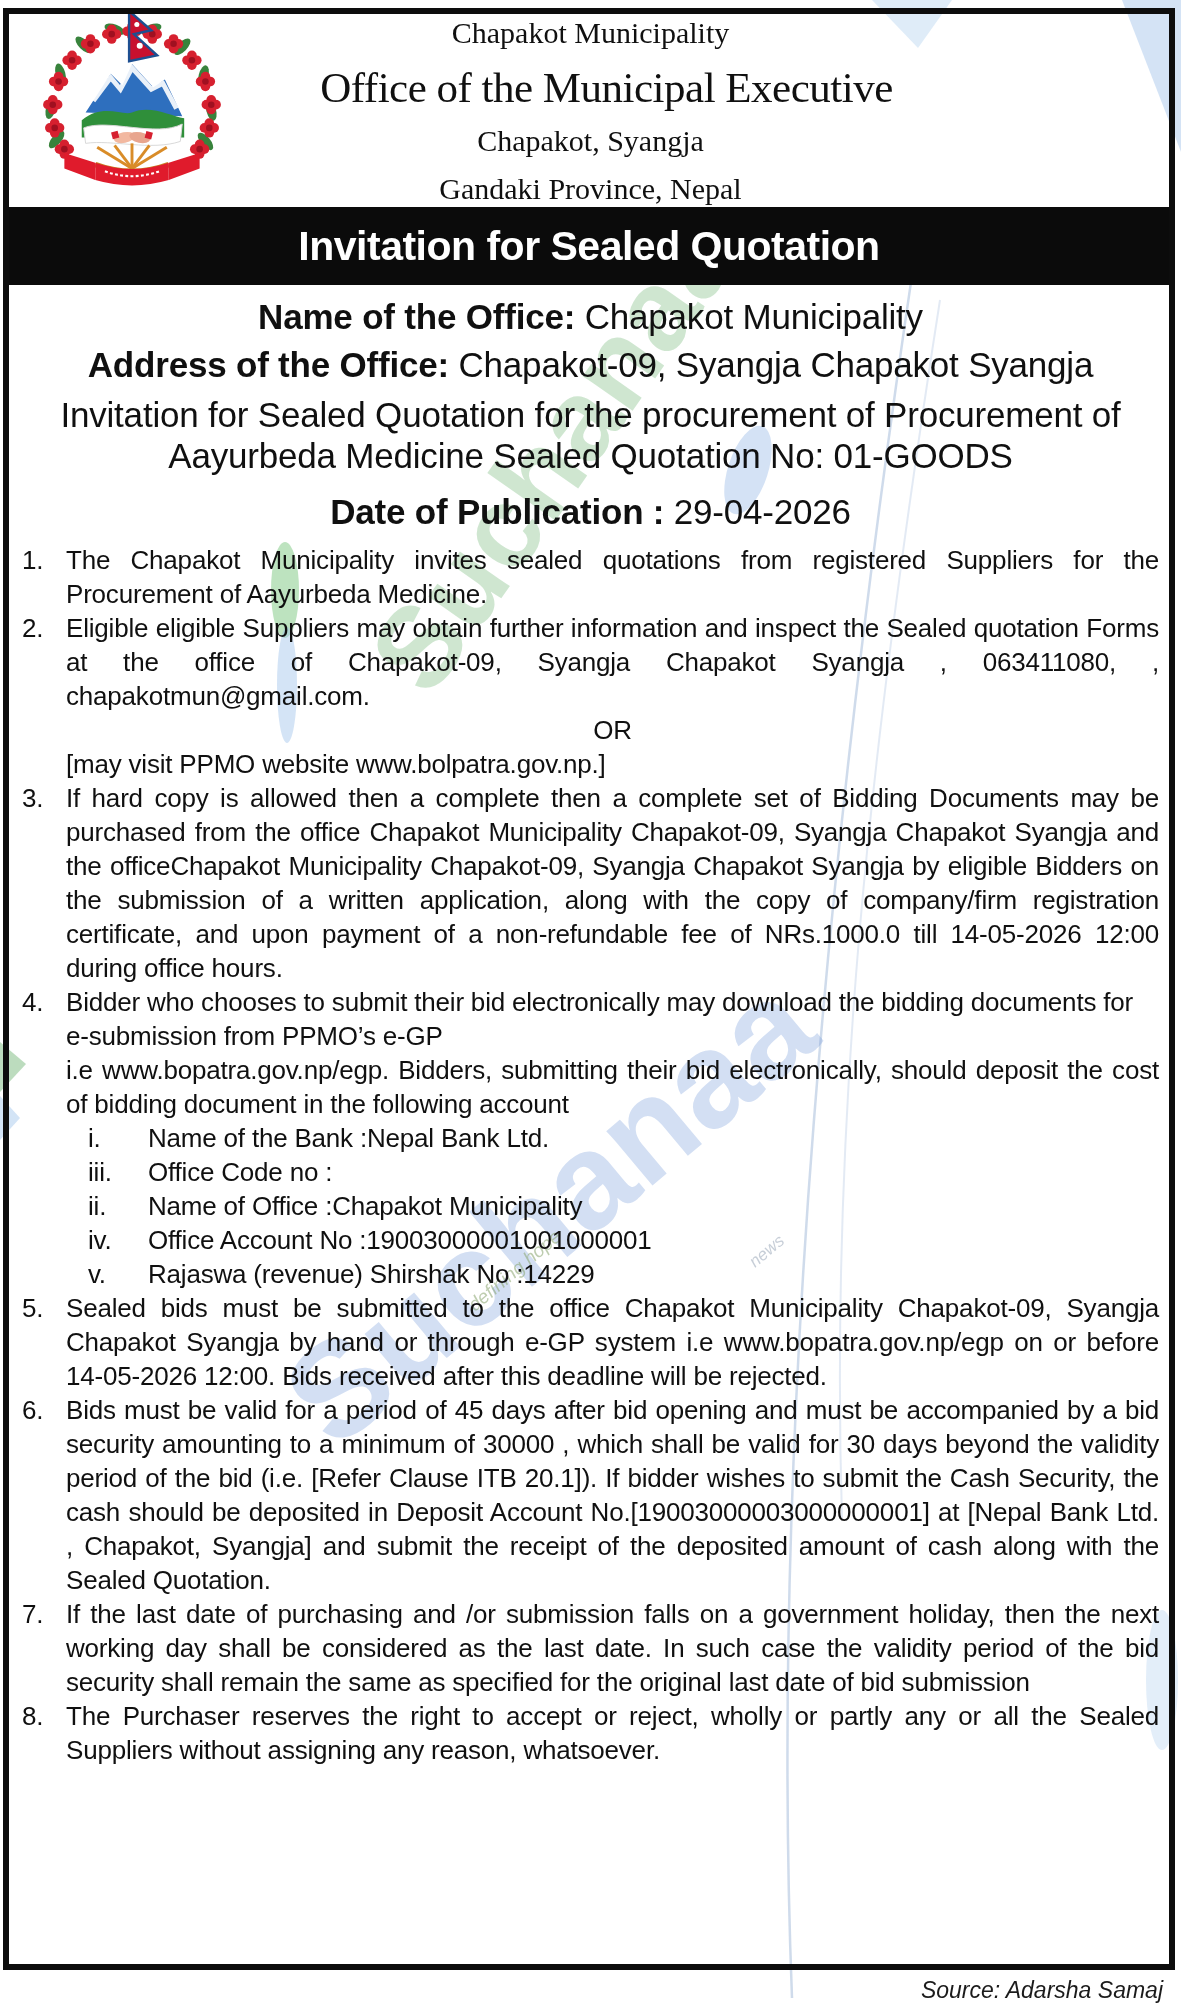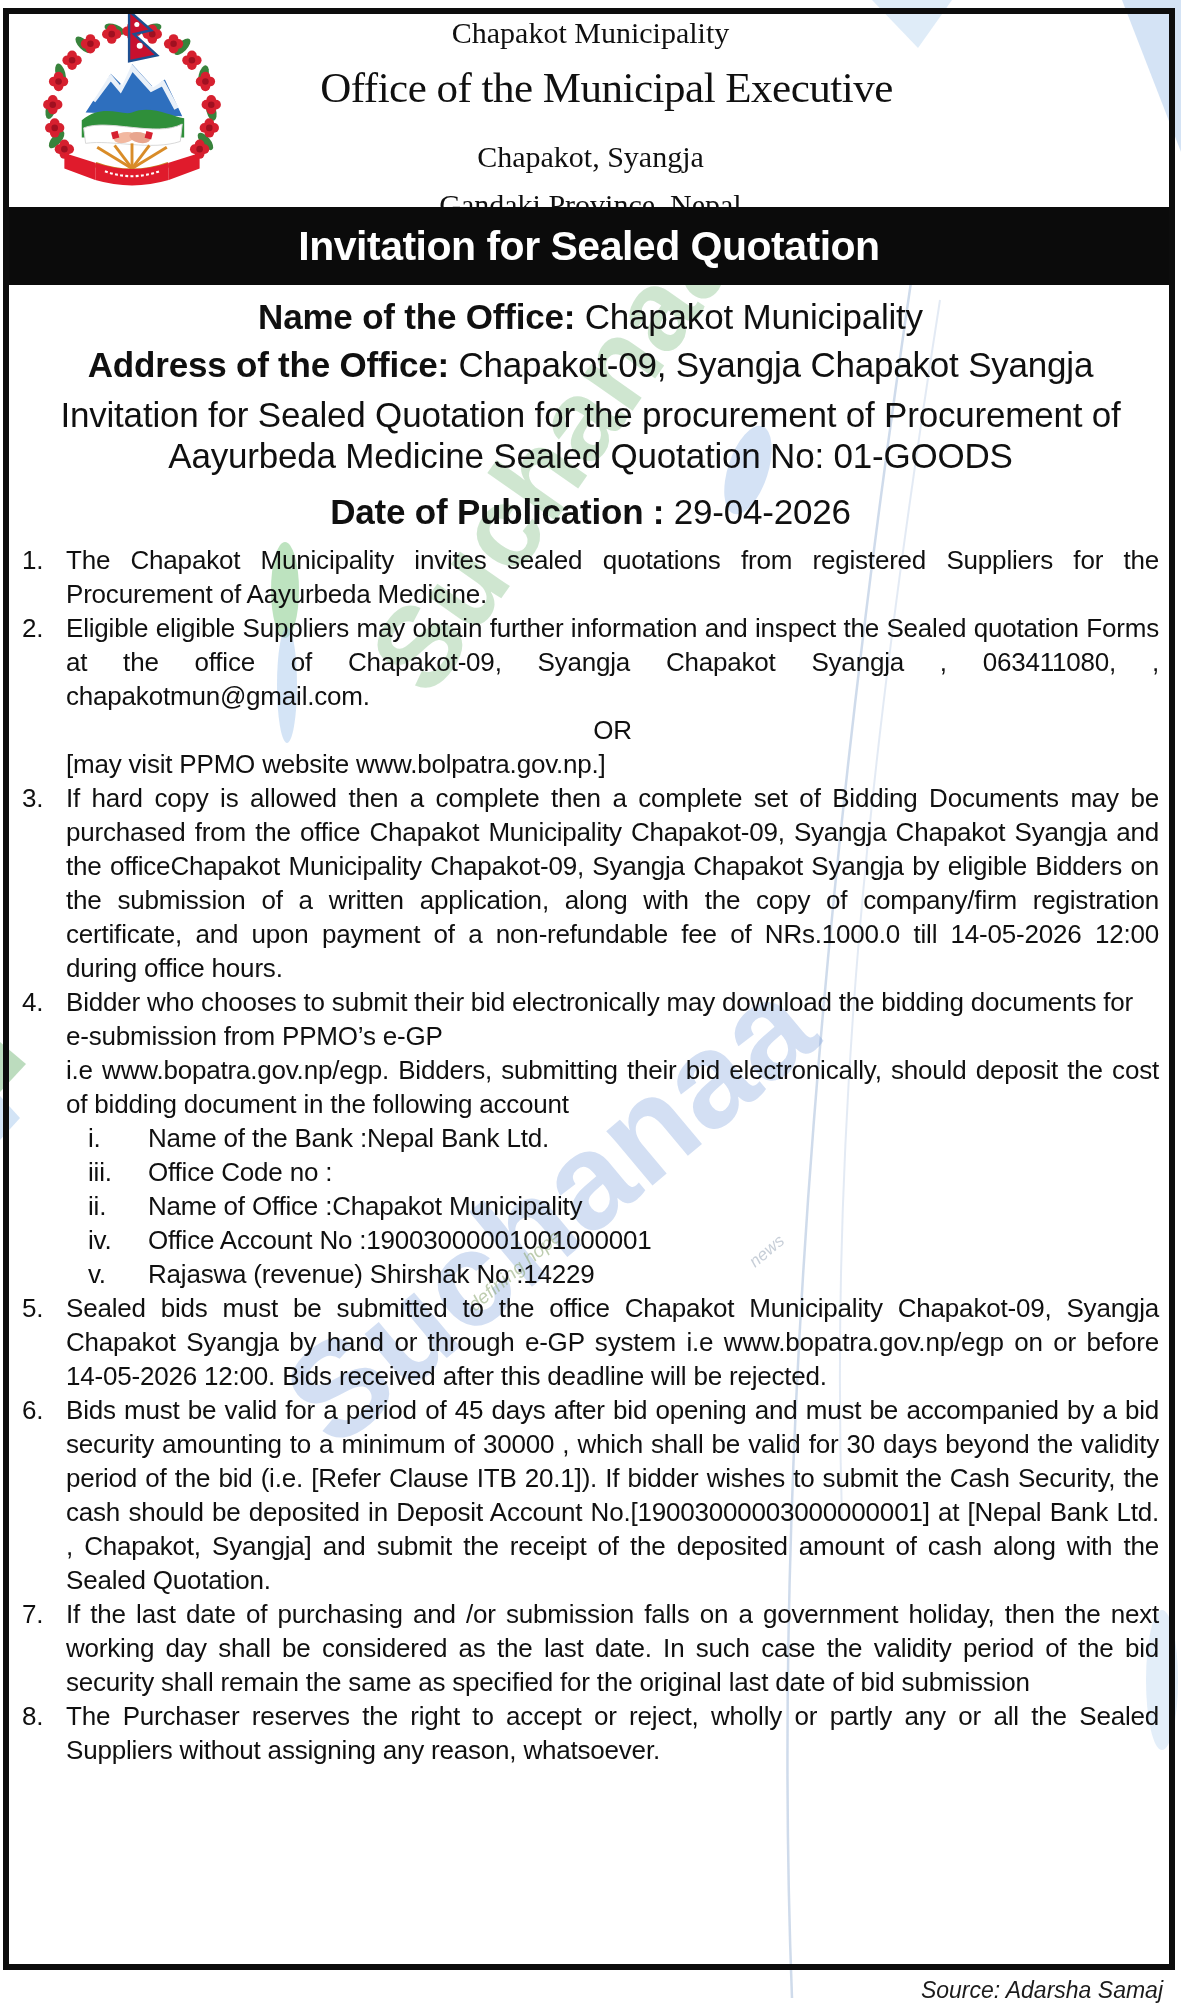--- a/index.html
+++ b/index.html
@@ -8,21 +8,21 @@
     font-family:"Liberation Sans", sans-serif;color:#101010;overflow:hidden;
   }
   .bg-decor{position:absolute;left:0;top:0;width:1181px;height:2004px;z-index:0;}
   .doc-border{
     position:absolute;left:3px;top:8px;width:1172px;height:1962px;
     border:6px solid #0d0d0d;box-sizing:border-box;z-index:4;pointer-events:none;
   }
   .header{position:absolute;top:14px;left:0;width:1181px;text-align:center;z-index:2;}
   .h1{font-family:"Liberation Serif",serif;font-size:30px;line-height:38px;}
   .h2{font-family:"Liberation Serif",serif;font-size:43px;font-weight:normal;line-height:52px;margin-top:10px;letter-spacing:-0.5px;padding-left:32px;}
-  .h3{font-family:"Liberation Serif",serif;font-size:30px;line-height:38px;margin-top:24px;}
+  .h3{font-family:"Liberation Serif",serif;font-size:30px;line-height:38px;margin-top:8px;}
   .h4{font-family:"Liberation Serif",serif;font-size:30px;line-height:38px;margin-top:10px;}
   .emblem{position:absolute;left:34px;top:10px;width:196px;height:172px;z-index:3;}
   .emblem svg{width:100%;height:100%;overflow:visible;}
   .banner{
     position:absolute;top:207px;left:3px;width:1172px;height:78px;background:#0b0b0b;
     display:flex;align-items:center;justify-content:center;z-index:2;
   }
   .banner span{color:#ffffff;font-size:41px;font-weight:bold;letter-spacing:-0.5px;}
   .content{position:absolute;top:298px;left:22px;width:1137px;z-index:2;}
   .meta-line{text-align:center;font-size:35px;line-height:37px;letter-spacing:-0.2px;}

